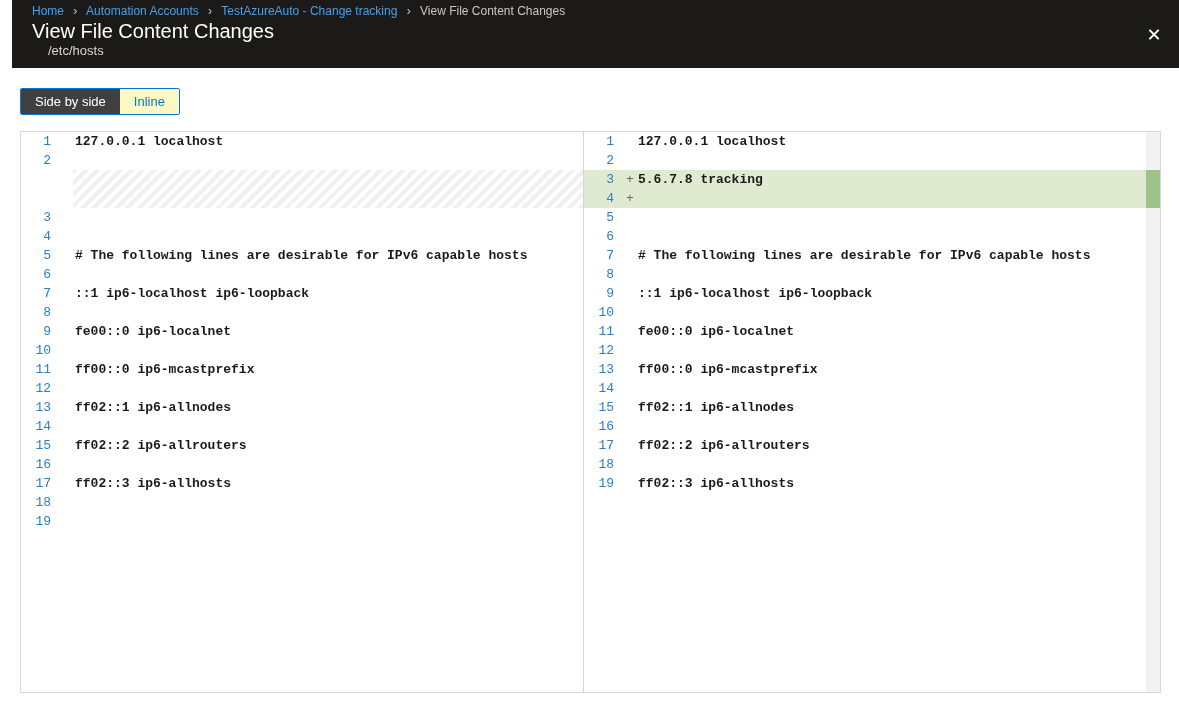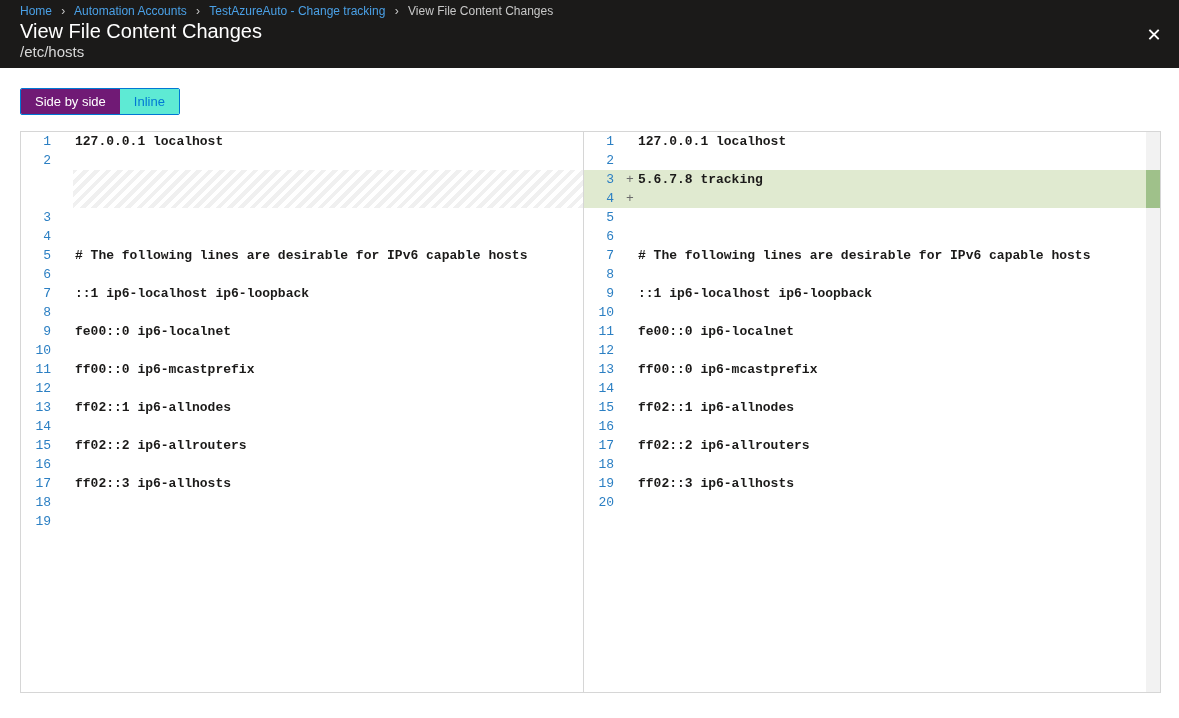--- a/index.html
+++ b/index.html
@@ -1,28 +1,28 @@
 <!DOCTYPE html>
 <html><head>
 <meta charset="utf-8">
 <style>
   * { box-sizing: border-box; margin: 0; padding: 0; }
   html, body { width: 1179px; height: 718px; font-family: "Segoe UI", Arial, sans-serif; background: #fff; }
-  .topbar { background: #1b1a19; height: 68px; position: relative; }
+  .topbar { background: #1b1a19; height: 68px; position: relative; margin-left: 12px; }
   .breadcrumb { padding: 4px 20px 0 20px; font-size: 12px; color: #c8c8c8; }
   .breadcrumb a { color: #4aa0e6; text-decoration: none; }
   .breadcrumb .sep { color: #c8c8c8; padding: 0 6px; }
   .breadcrumb .current { color: #c8c8c8; }
   .title { color: #fff; font-size: 20px; font-weight: 400; padding: 2px 20px 0 20px; }
-  .subtitle { color: #d8d8d8; font-size: 15px; padding: 0 20px; }
+  .subtitle { color: #d8d8d8; font-size: 13px; padding: 0 36px; }
   .close-btn { position: absolute; top: 24px; right: 14px; color: #fff; font-size: 18px; cursor: pointer; width: 22px; height:22px; text-align:center; line-height:22px;}
   .body { padding: 20px 18px 0 20px; }
   .view-toggle { display: inline-flex; border: 1px solid #0078d4; border-radius: 2px; overflow: hidden; margin-bottom: 16px;}
-  .view-toggle button { border: none; background: #5eead4; color: #0078d4; font-size: 13px; padding: 5px 14px; cursor: pointer; font-family: inherit;}
-  .view-toggle button.active { background: #701a75; color: #fff; }
+  .view-toggle button { border: none; background: #fef9c3; color: #0078d4; font-size: 13px; padding: 5px 14px; cursor: pointer; font-family: inherit;}
+  .view-toggle button.active { background: #404040; color: #fff; }
   .diff-wrap { border: 1px solid #d6d6d6; display: flex; height: 562px; }
   .pane { flex: 1; overflow: hidden; position: relative; }
   .pane + .pane { border-left: 1px solid #d6d6d6; }
   .code { font-family: Consolas, "Courier New", monospace; font-size: 13px; line-height: 19px; }
   .row { display: flex; height: 19px; white-space: pre; }
   .ln { width: 40px; text-align: right; color: #2b7fc3; padding-right: 10px; user-select: none; flex-shrink:0;}
   .mark { width: 12px; text-align: center; color: #6b6b6b; flex-shrink:0;}
   .content { flex: 1; padding-left: 2px; color:#1b1a19;font-weight:bold;}
   .filler { background-image: repeating-linear-gradient(-45deg,#f0f0f0 0,#f0f0f0 4px,#fff 4px,#fff 8px); margin-left: 52px; flex:1; height:38px;}
   .row.added { background: #e0ead0; }
@@ -93,19 +93,18 @@
         <div class="row"><div class="ln">10</div><div class="mark"></div><div class="content"></div></div>
         <div class="row"><div class="ln">11</div><div class="mark"></div><div class="content">fe00::0 ip6-localnet</div></div>
         <div class="row"><div class="ln">12</div><div class="mark"></div><div class="content"></div></div>
         <div class="row"><div class="ln">13</div><div class="mark"></div><div class="content">ff00::0 ip6-mcastprefix</div></div>
         <div class="row"><div class="ln">14</div><div class="mark"></div><div class="content"></div></div>
         <div class="row"><div class="ln">15</div><div class="mark"></div><div class="content">ff02::1 ip6-allnodes</div></div>
         <div class="row"><div class="ln">16</div><div class="mark"></div><div class="content"></div></div>
         <div class="row"><div class="ln">17</div><div class="mark"></div><div class="content">ff02::2 ip6-allrouters</div></div>
         <div class="row"><div class="ln">18</div><div class="mark"></div><div class="content"></div></div>
         <div class="row"><div class="ln">19</div><div class="mark"></div><div class="content">ff02::3 ip6-allhosts</div></div>
-        <div class="row"><div class="ln">20</div><div class="mark"></div><div class="content"></div></div>
       </div>
     <div class="overview">
       <div class="ov-mark" style="top:38px;height:38px;"></div>
     </div>
   </div>
 </div>
 
 </body></html>

